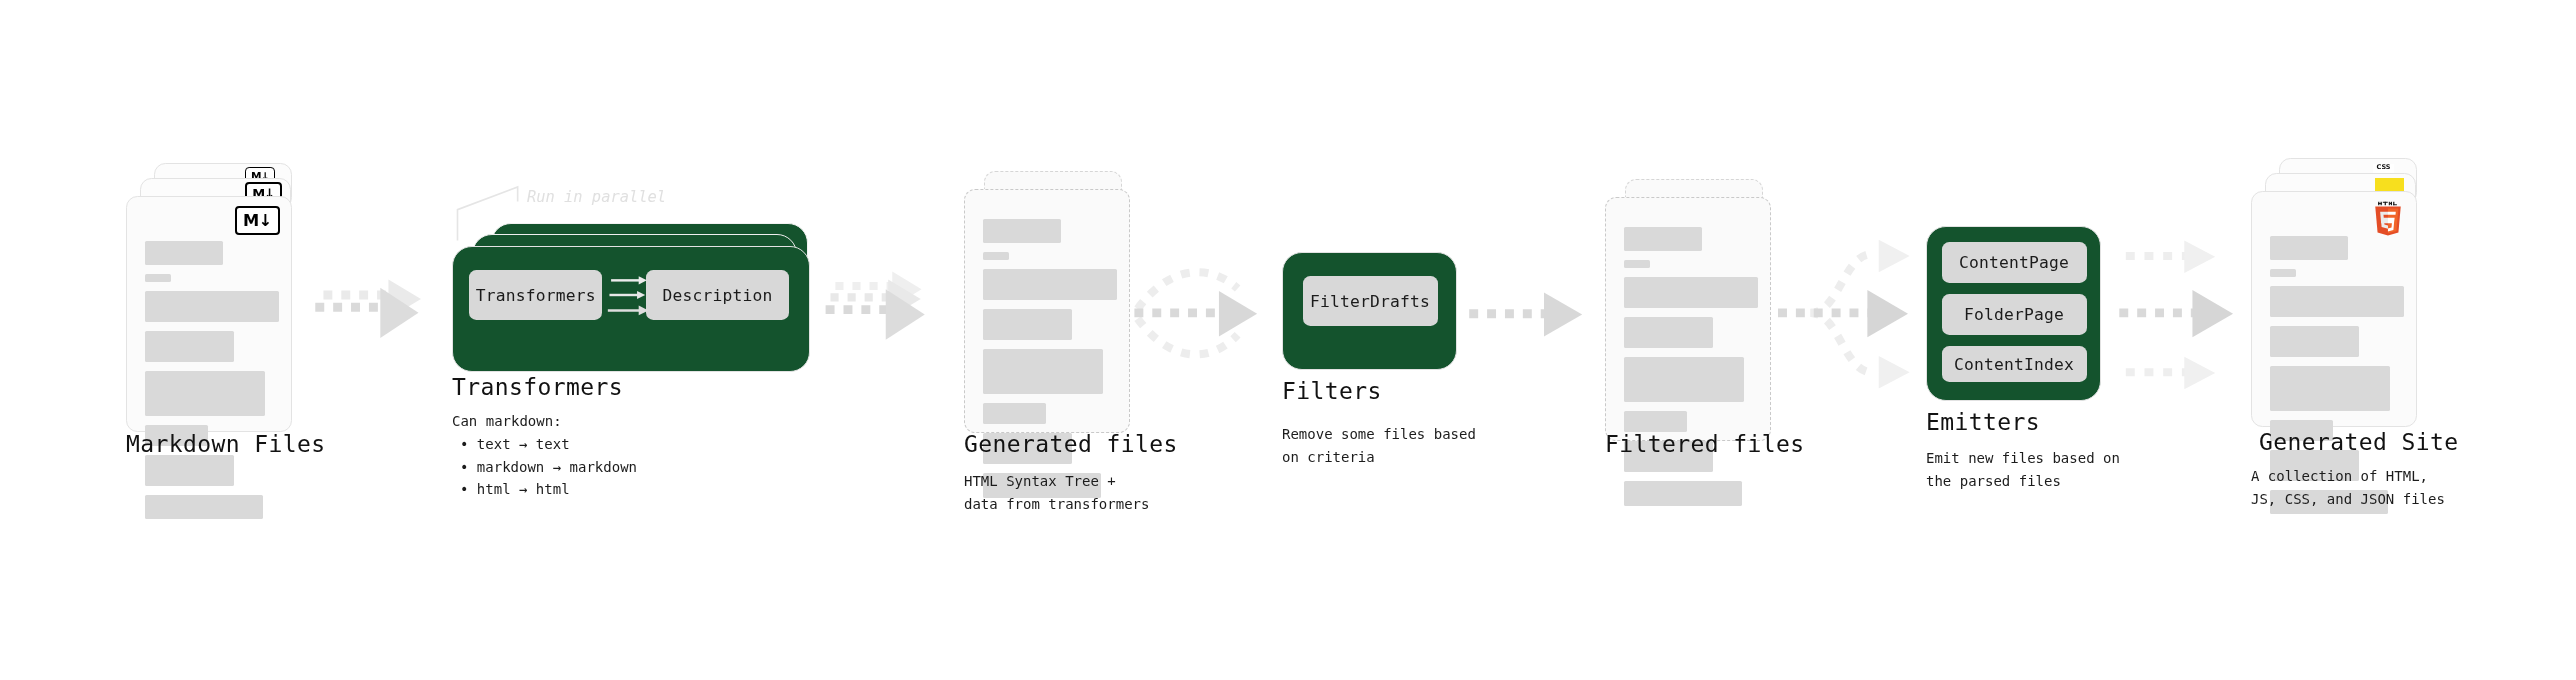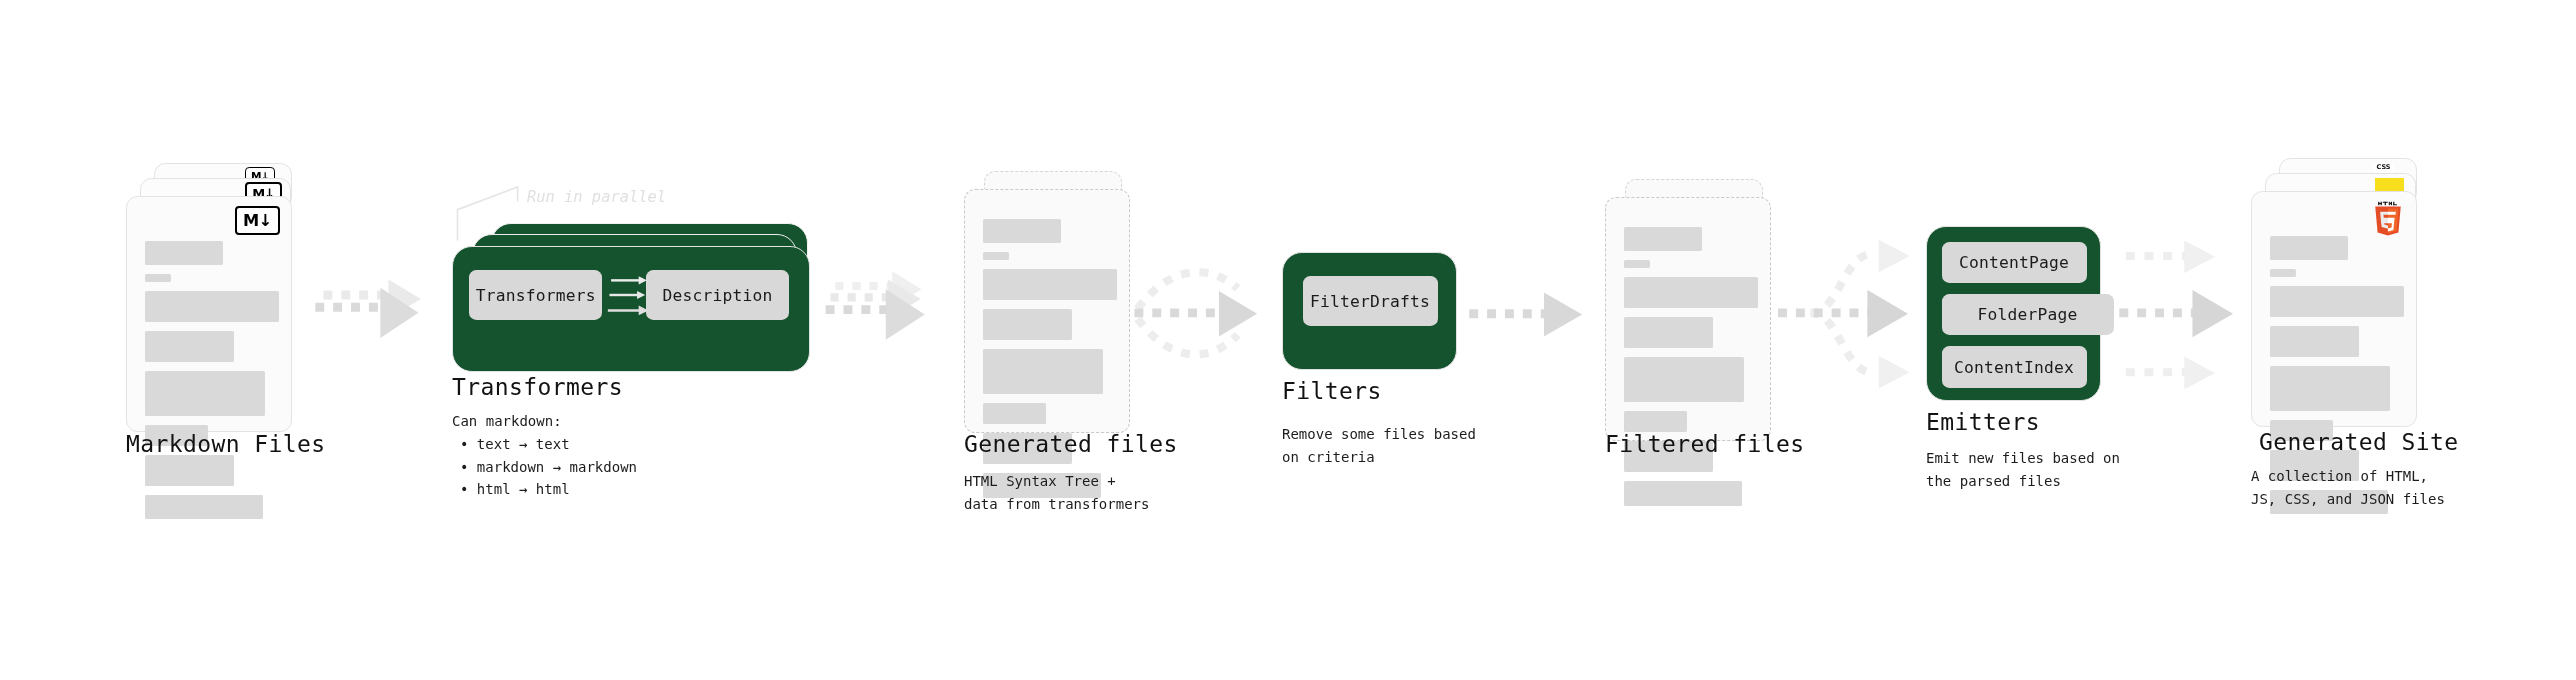--- a/index.html
+++ b/index.html
@@ -301,22 +301,22 @@
         <div class="bar" style="width:63px;  height:21px;"></div>
         <div class="bar" style="width:89px; height:31px;"></div>
         <div class="bar" style="width:118px; height:24.4px;"></div>
       </div>
     </div>
   </div>
   <div class="title" style="left:1605px; top:431px;">Filtered files</div>
 
   <div class="gbox" style="left:1926px; top:226px; width:175px; height:175px;">
     <div class="chip" style="left:14.6px; top:14.6px; width:145px; height:41px;">ContentPage</div>
-    <div class="chip" style="left:14.6px; top:67px; width:172px; height:41px;">FolderPage</div>
-    <div class="chip" style="left:14.6px; top:119px; width:145px; height:42px;">ContentIndex</div>
+    <div class="chip" style="left:14.6px; top:67px; width:145px; height:41px;">FolderPage</div>
+    <div class="chip" style="left:14.6px; top:119px; width:145px; height:36px;">ContentIndex</div>
   </div>
   <div class="title" style="left:1926px; top:409px;">Emitters</div>
   <div class="subtitle" style="left:1926px; top:447px;">Emit new files based on
 the parsed files</div>
 
   <div class="doc-stack" style="left:2251px; top:158px;">
 
     <div class="doc back2" style="left:28px; top:0px; width:138px; height:46px;"></div>
     <div class="css-badge" style="left:122px; top:5.7px;">CSS</div>
 

